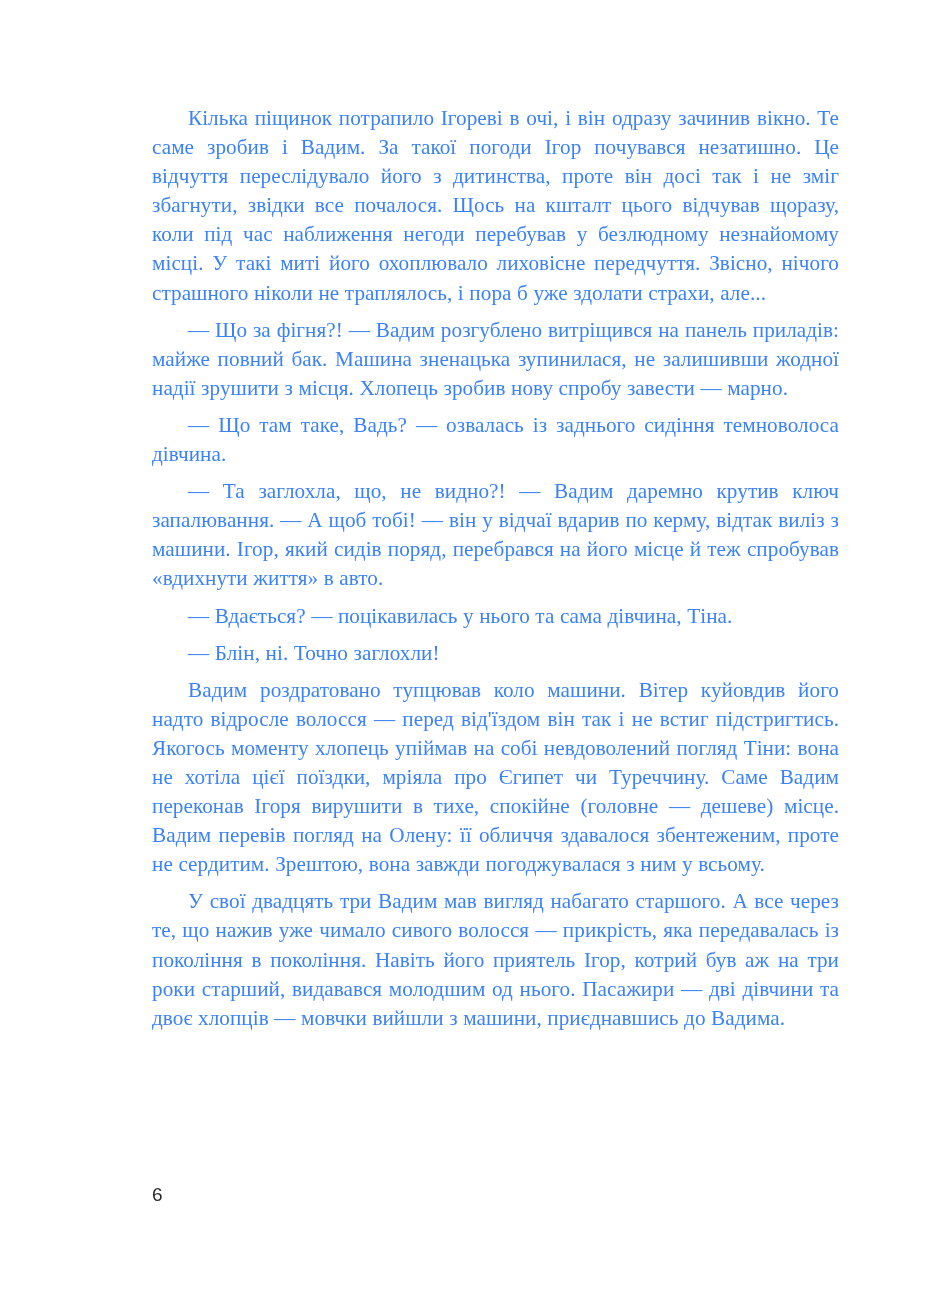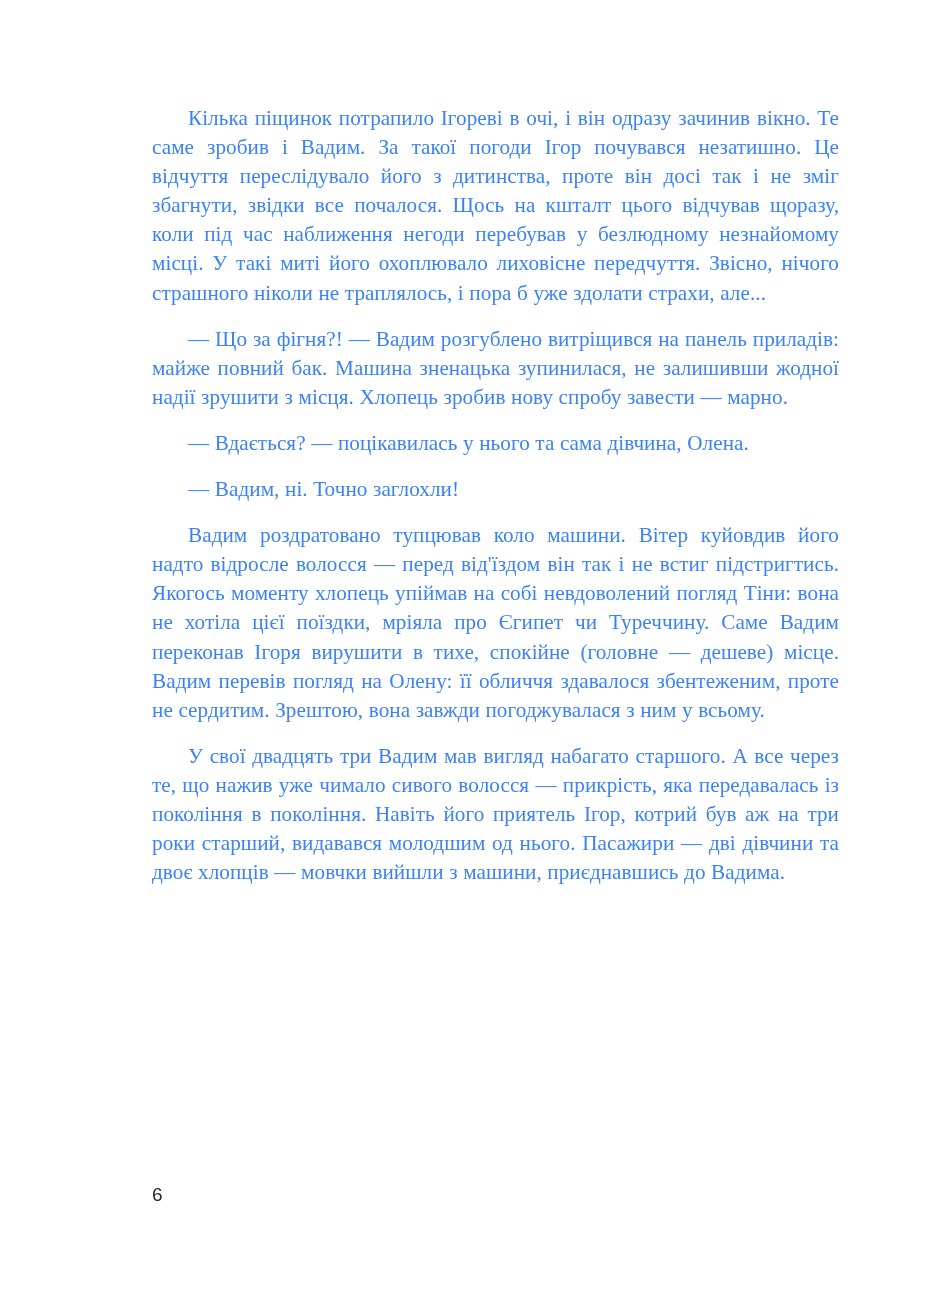--- a/index.html
+++ b/index.html
@@ -34,21 +34,21 @@
     text-align: justify;
     text-indent: 36px;
     -webkit-hyphens: manual;
     hyphens: manual;
     letter-spacing: 0.05px;
     word-spacing: 0.2px;
   }
 
   
   .book-paragraph + .book-paragraph {
-    margin-top: 17px;
+    margin-top: 8px;
   }
 
   .page-number {
     position: absolute;
     left: 152px;
     top: 1183px;
     font-family: "Liberation Sans", "DejaVu Sans", sans-serif;
     font-size: 19px;
     line-height: 24px;
     color: #2b2b2b;
@@ -56,21 +56,23 @@
   }
 </style>
 </head>
 <body>
 
 <div class="page">
 
   <div class="text-column">
     <p class="book-paragraph">Кілька піщинок потрапило Ігореві в очі, і він одразу зачинив вікно. Те саме зробив і Вадим. За такої погоди Ігор почувався незатишно. Це відчуття переслідувало його з дитинства, проте він досі так і не зміг збагнути, звідки все почалося. Щось на кшталт цього відчував щоразу, коли під час наближення негоди перебував у безлюдному незнайомому місці. У такі миті його охоплювало лиховісне передчуття. Звісно, нічого страшного ніколи не траплялось, і пора б уже здолати страхи, але...</p>
     <p class="book-paragraph">— Що за фігня?! — Вадим розгублено витріщився на панель приладів: майже повний бак. Машина зненацька зупинилася, не залишивши жодної надії зрушити з місця. Хлопець зробив нову спробу завести — марно.</p>
-    <p class="book-paragraph">— Вдається? — поцікавилась у нього та сама дівчина, Олена.</p>
-    <p class="book-paragraph">— Вадим, ні. Точно заглохли!</p>
+    <p class="book-paragraph">— Що там таке, Вадь? — озвалась із заднього сидіння темноволоса дівчина.</p>
+    <p class="book-paragraph">— Та заглохла, що, не видно?! — Вадим даремно крутив ключ запалювання. — А щоб тобі! — він у відчаї вдарив по керму, відтак виліз з машини. Ігор, який сидів поряд, перебрався на його місце й теж спробував «вдихнути життя» в авто.</p>
+    <p class="book-paragraph">— Вдається? — поцікавилась у нього та сама дівчина, Тіна.</p>
+    <p class="book-paragraph">— Блін, ні. Точно заглохли!</p>
     <p class="book-paragraph">Вадим роздратовано тупцював коло машини. Вітер куйовдив його надто відросле волосся — перед від'їздом він так і не встиг підстригтись. Якогось моменту хлопець упіймав на собі невдоволений погляд Тіни: вона не хотіла цієї поїздки, мріяла про Єгипет чи Туреччину. Саме Вадим переконав Ігоря вирушити в тихе, спокійне (головне — дешеве) місце. Вадим перевів погляд на Олену: її обличчя здавалося збентеженим, проте не сердитим. Зрештою, вона завжди погоджувалася з ним у всьому.</p>
     <p class="book-paragraph">У свої двадцять три Вадим мав вигляд набагато старшого. А все через те, що нажив уже чимало сивого волосся — прикрість, яка передавалась із покоління в покоління. Навіть його приятель Ігор, котрий був аж на три роки старший, видавався молодшим од нього. Пасажири — дві дівчини та двоє хлопців — мовчки вийшли з машини, приєднавшись до Вадима.</p>
   </div>
 
   <div class="page-number">6</div>
 
 </div>
 
 </body></html>

